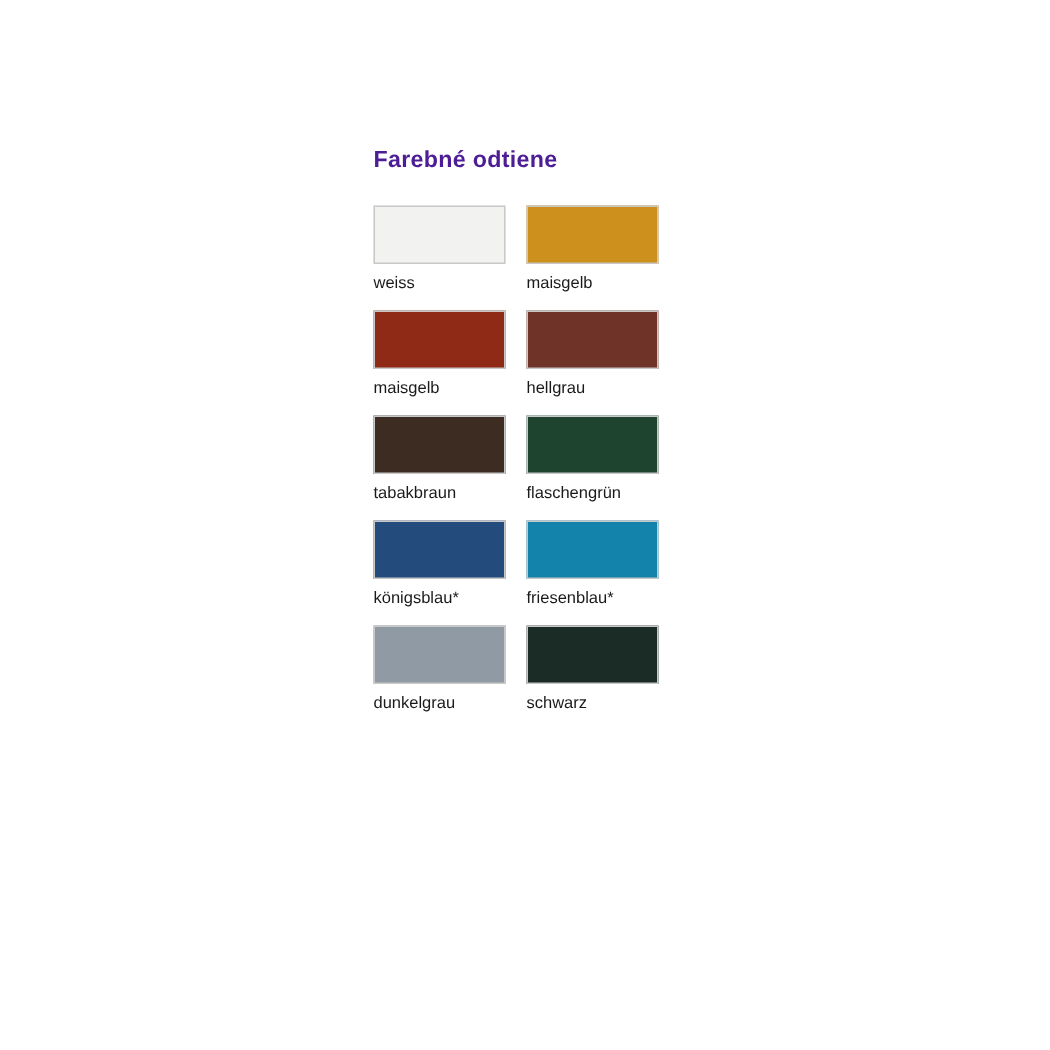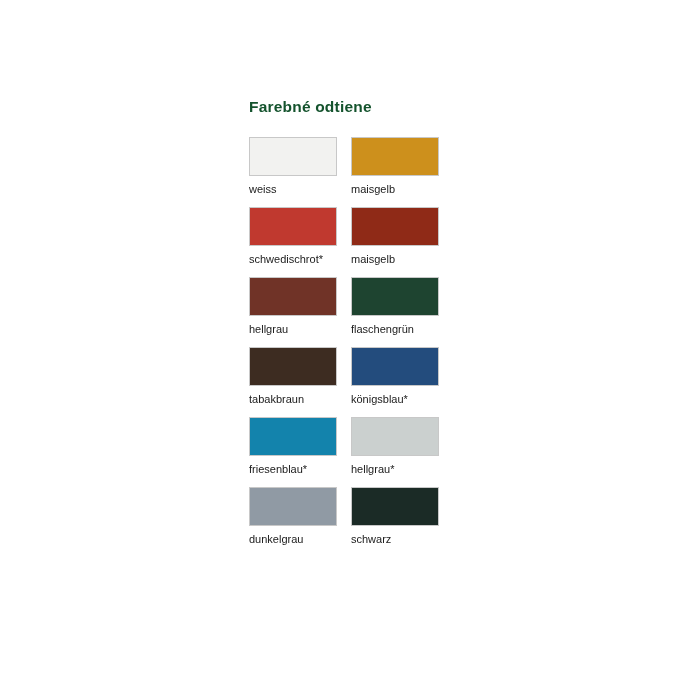--- a/index.html
+++ b/index.html
@@ -22,21 +22,21 @@
   .palette {
     position: absolute;
     left: 249px;
     top: 98px;
     width: 260px;
   }
   .palette-title {
     font-size: 15.5px;
     font-weight: bold;
     letter-spacing: 0.2px;
-    color: #14532d;
+    color: #4c1d95;
     margin: 0 0 22px 0;
     line-height: 1.1;
   }
   .swatch-grid {
     display: grid;
     grid-template-columns: 100px 100px;
     column-gap: 2px;
     row-gap: 0px;
   }
   .swatch-cell {
@@ -66,50 +66,42 @@
     <div class="swatch-grid">
         <div class="swatch-cell">
           <div class="swatch-chip" style="background-color: rgb(242, 242, 240);"></div>
           <div class="swatch-label">weiss</div>
         </div>
         <div class="swatch-cell">
           <div class="swatch-chip" style="background-color: rgb(205, 144, 28);"></div>
           <div class="swatch-label">maisgelb</div>
         </div>
         <div class="swatch-cell">
-          <div class="swatch-chip" style="background-color: rgb(192, 57, 47);"></div>
-          <div class="swatch-label">schwedischrot*</div>
-        </div>
-        <div class="swatch-cell">
           <div class="swatch-chip" style="background-color: rgb(143, 42, 23);"></div>
           <div class="swatch-label">maisgelb</div>
         </div>
         <div class="swatch-cell">
           <div class="swatch-chip" style="background-color: rgb(112, 51, 39);"></div>
           <div class="swatch-label">hellgrau</div>
         </div>
         <div class="swatch-cell">
+          <div class="swatch-chip" style="background-color: rgb(61, 44, 33);"></div>
+          <div class="swatch-label">tabakbraun</div>
+        </div>
+        <div class="swatch-cell">
           <div class="swatch-chip" style="background-color: rgb(30, 68, 48);"></div>
           <div class="swatch-label">flaschengrün</div>
-        </div>
-        <div class="swatch-cell">
-          <div class="swatch-chip" style="background-color: rgb(61, 44, 33);"></div>
-          <div class="swatch-label">tabakbraun</div>
         </div>
         <div class="swatch-cell">
           <div class="swatch-chip" style="background-color: rgb(35, 76, 125);"></div>
           <div class="swatch-label">königsblau*</div>
         </div>
         <div class="swatch-cell">
           <div class="swatch-chip" style="background-color: rgb(19, 131, 172);"></div>
           <div class="swatch-label">friesenblau*</div>
-        </div>
-        <div class="swatch-cell">
-          <div class="swatch-chip" style="background-color: rgb(203, 208, 207);"></div>
-          <div class="swatch-label">hellgrau*</div>
         </div>
         <div class="swatch-cell">
           <div class="swatch-chip" style="background-color: rgb(144, 154, 164);"></div>
           <div class="swatch-label">dunkelgrau</div>
         </div>
         <div class="swatch-cell">
           <div class="swatch-chip" style="background-color: rgb(27, 43, 38);"></div>
           <div class="swatch-label">schwarz</div>
         </div>
       </div>

